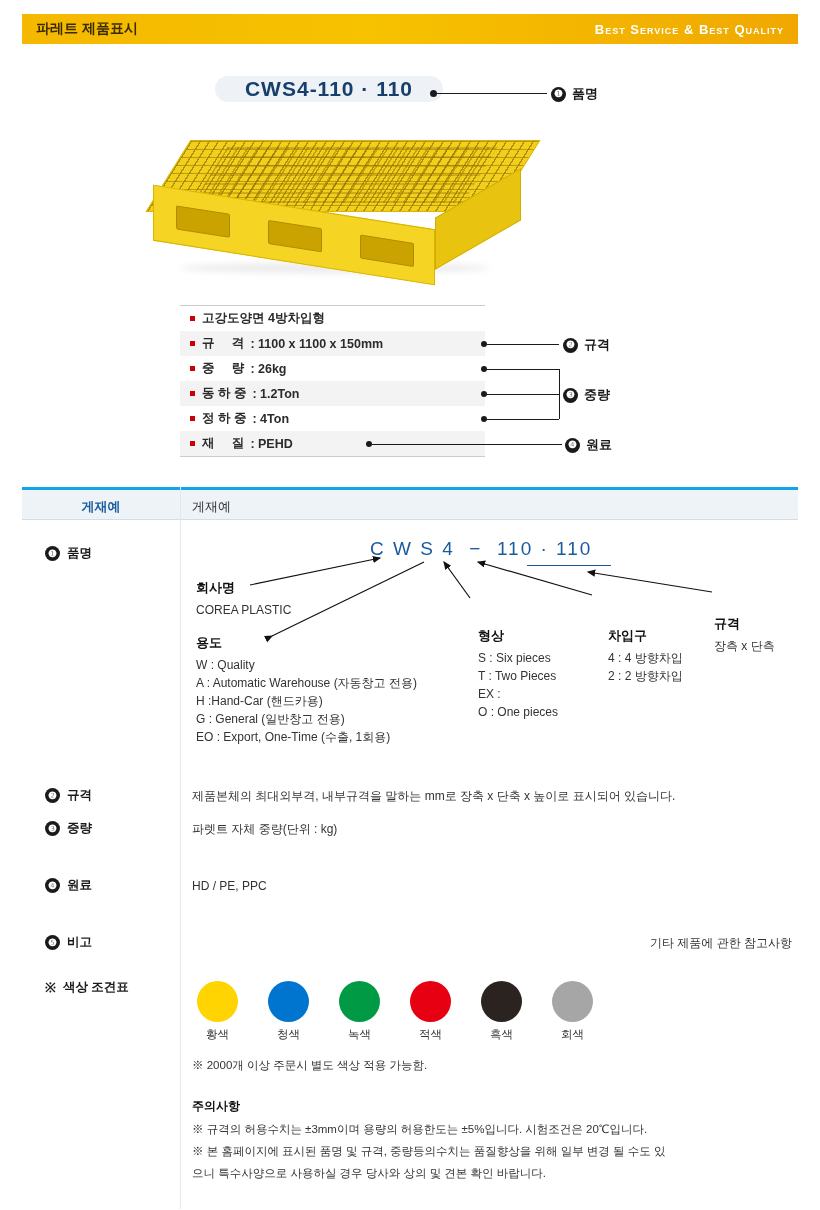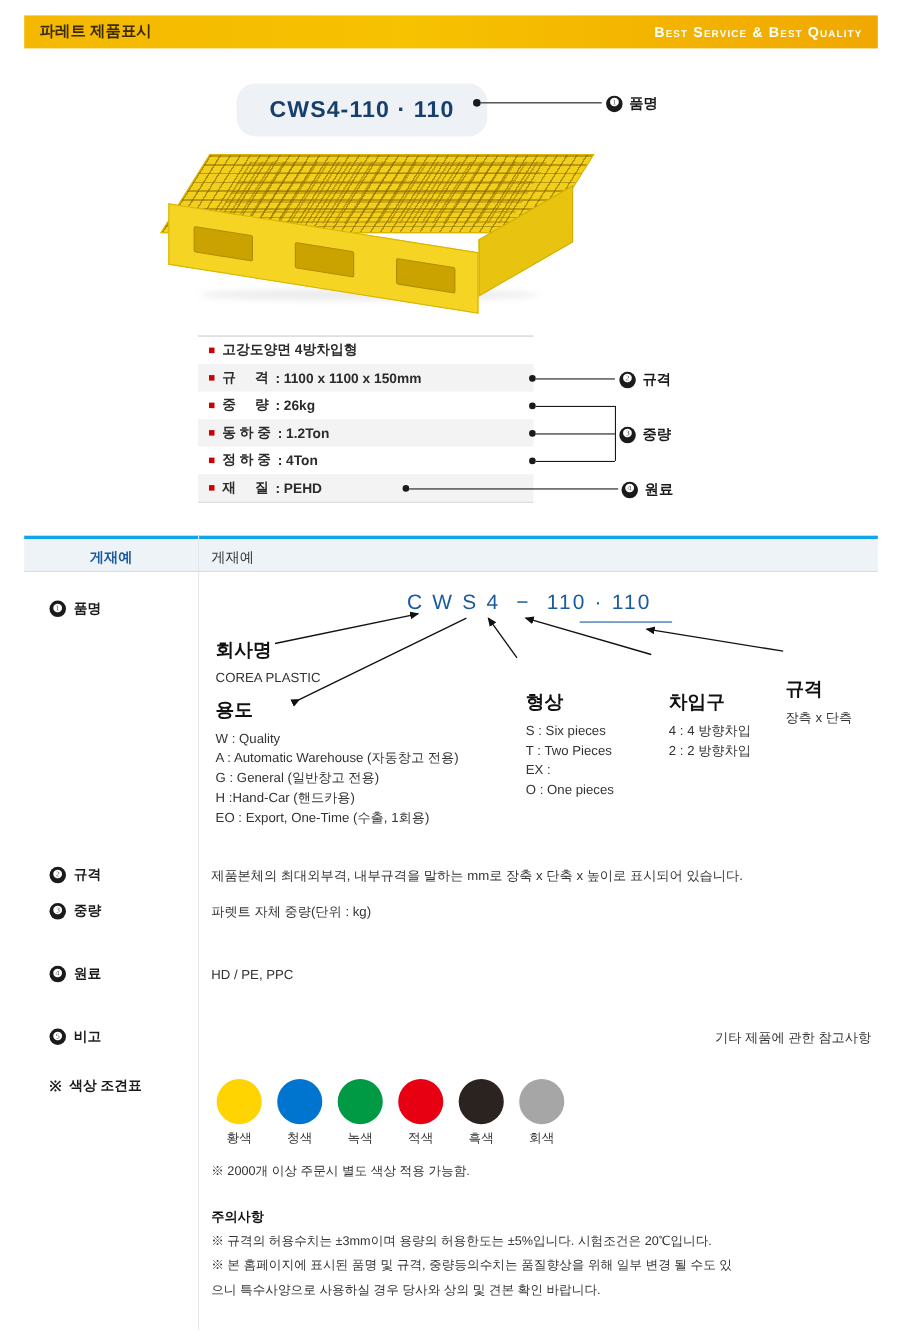--- a/index.html
+++ b/index.html
@@ -36,21 +36,21 @@
     font-weight: bold;
     color: #ffffff;
     letter-spacing: 1px;
     font-variant: small-caps;
   }
 
   
   .title-pill {
     position: absolute;
     left: 215px; top: 76px;
-    width: 228px; height: 48px;
+    width: 228px; height: 26px;
     background: #eef2f6;
     border-radius: 17px;
     display: flex;
     align-items: center;
     justify-content: center;
     font-size: 21px;
     font-weight: bold;
     color: #16406b;
     letter-spacing: 1px;
   }
@@ -231,36 +231,36 @@
   }
   .arrow-svg {
     position: absolute;
     left: 0; top: 0;
     width: 820px; height: 1210px;
     pointer-events: none;
   }
   .blk-title {
     font-weight: bold;
     color: #111;
-    font-size: 17px;
+    font-size: 13px;
     margin-bottom: 3px;
   }
   .blk {
     position: absolute;
     font-size: 12px;
     color: #333;
     line-height: 1.5;
   }
 
   
   .swatches {
     position: absolute;
     left: 196px; top: 981px;
     display: flex;
-    gap: 12px;
+    gap: 28px;
   }
   .swatch-item { width: 43px; text-align: center; }
   .swatch {
     width: 41px; height: 41px;
     border-radius: 50%;
     margin: 0 auto 5px;
   }
   .swatch-label { font-size: 11.5px; color: #333; }
 
   .note-line {
@@ -390,22 +390,22 @@
 
 <div class="blk" style="left:196px; top:578px;">
   <div class="blk-title">회사명</div>
   <div>COREA PLASTIC</div>
 </div>
 
 <div class="blk" style="left:196px; top:633px;">
   <div class="blk-title">용도</div>
   <div>W : Quality</div>
   <div>A : Automatic Warehouse (자동창고 전용)</div>
+  <div>H :Hand-Car (핸드카용)</div>
   <div>G : General (일반창고 전용)</div>
-  <div>H :Hand-Car (핸드카용)</div>
   <div>EO : Export, One-Time (수출, 1회용)</div>
 </div>
 
 <div class="blk" style="left:478px; top:626px;">
   <div class="blk-title">형상</div>
   <div>S : Six pieces</div>
   <div>T : Two Pieces</div>
   <div>EX :</div>
   <div>O : One pieces</div>
 </div>

